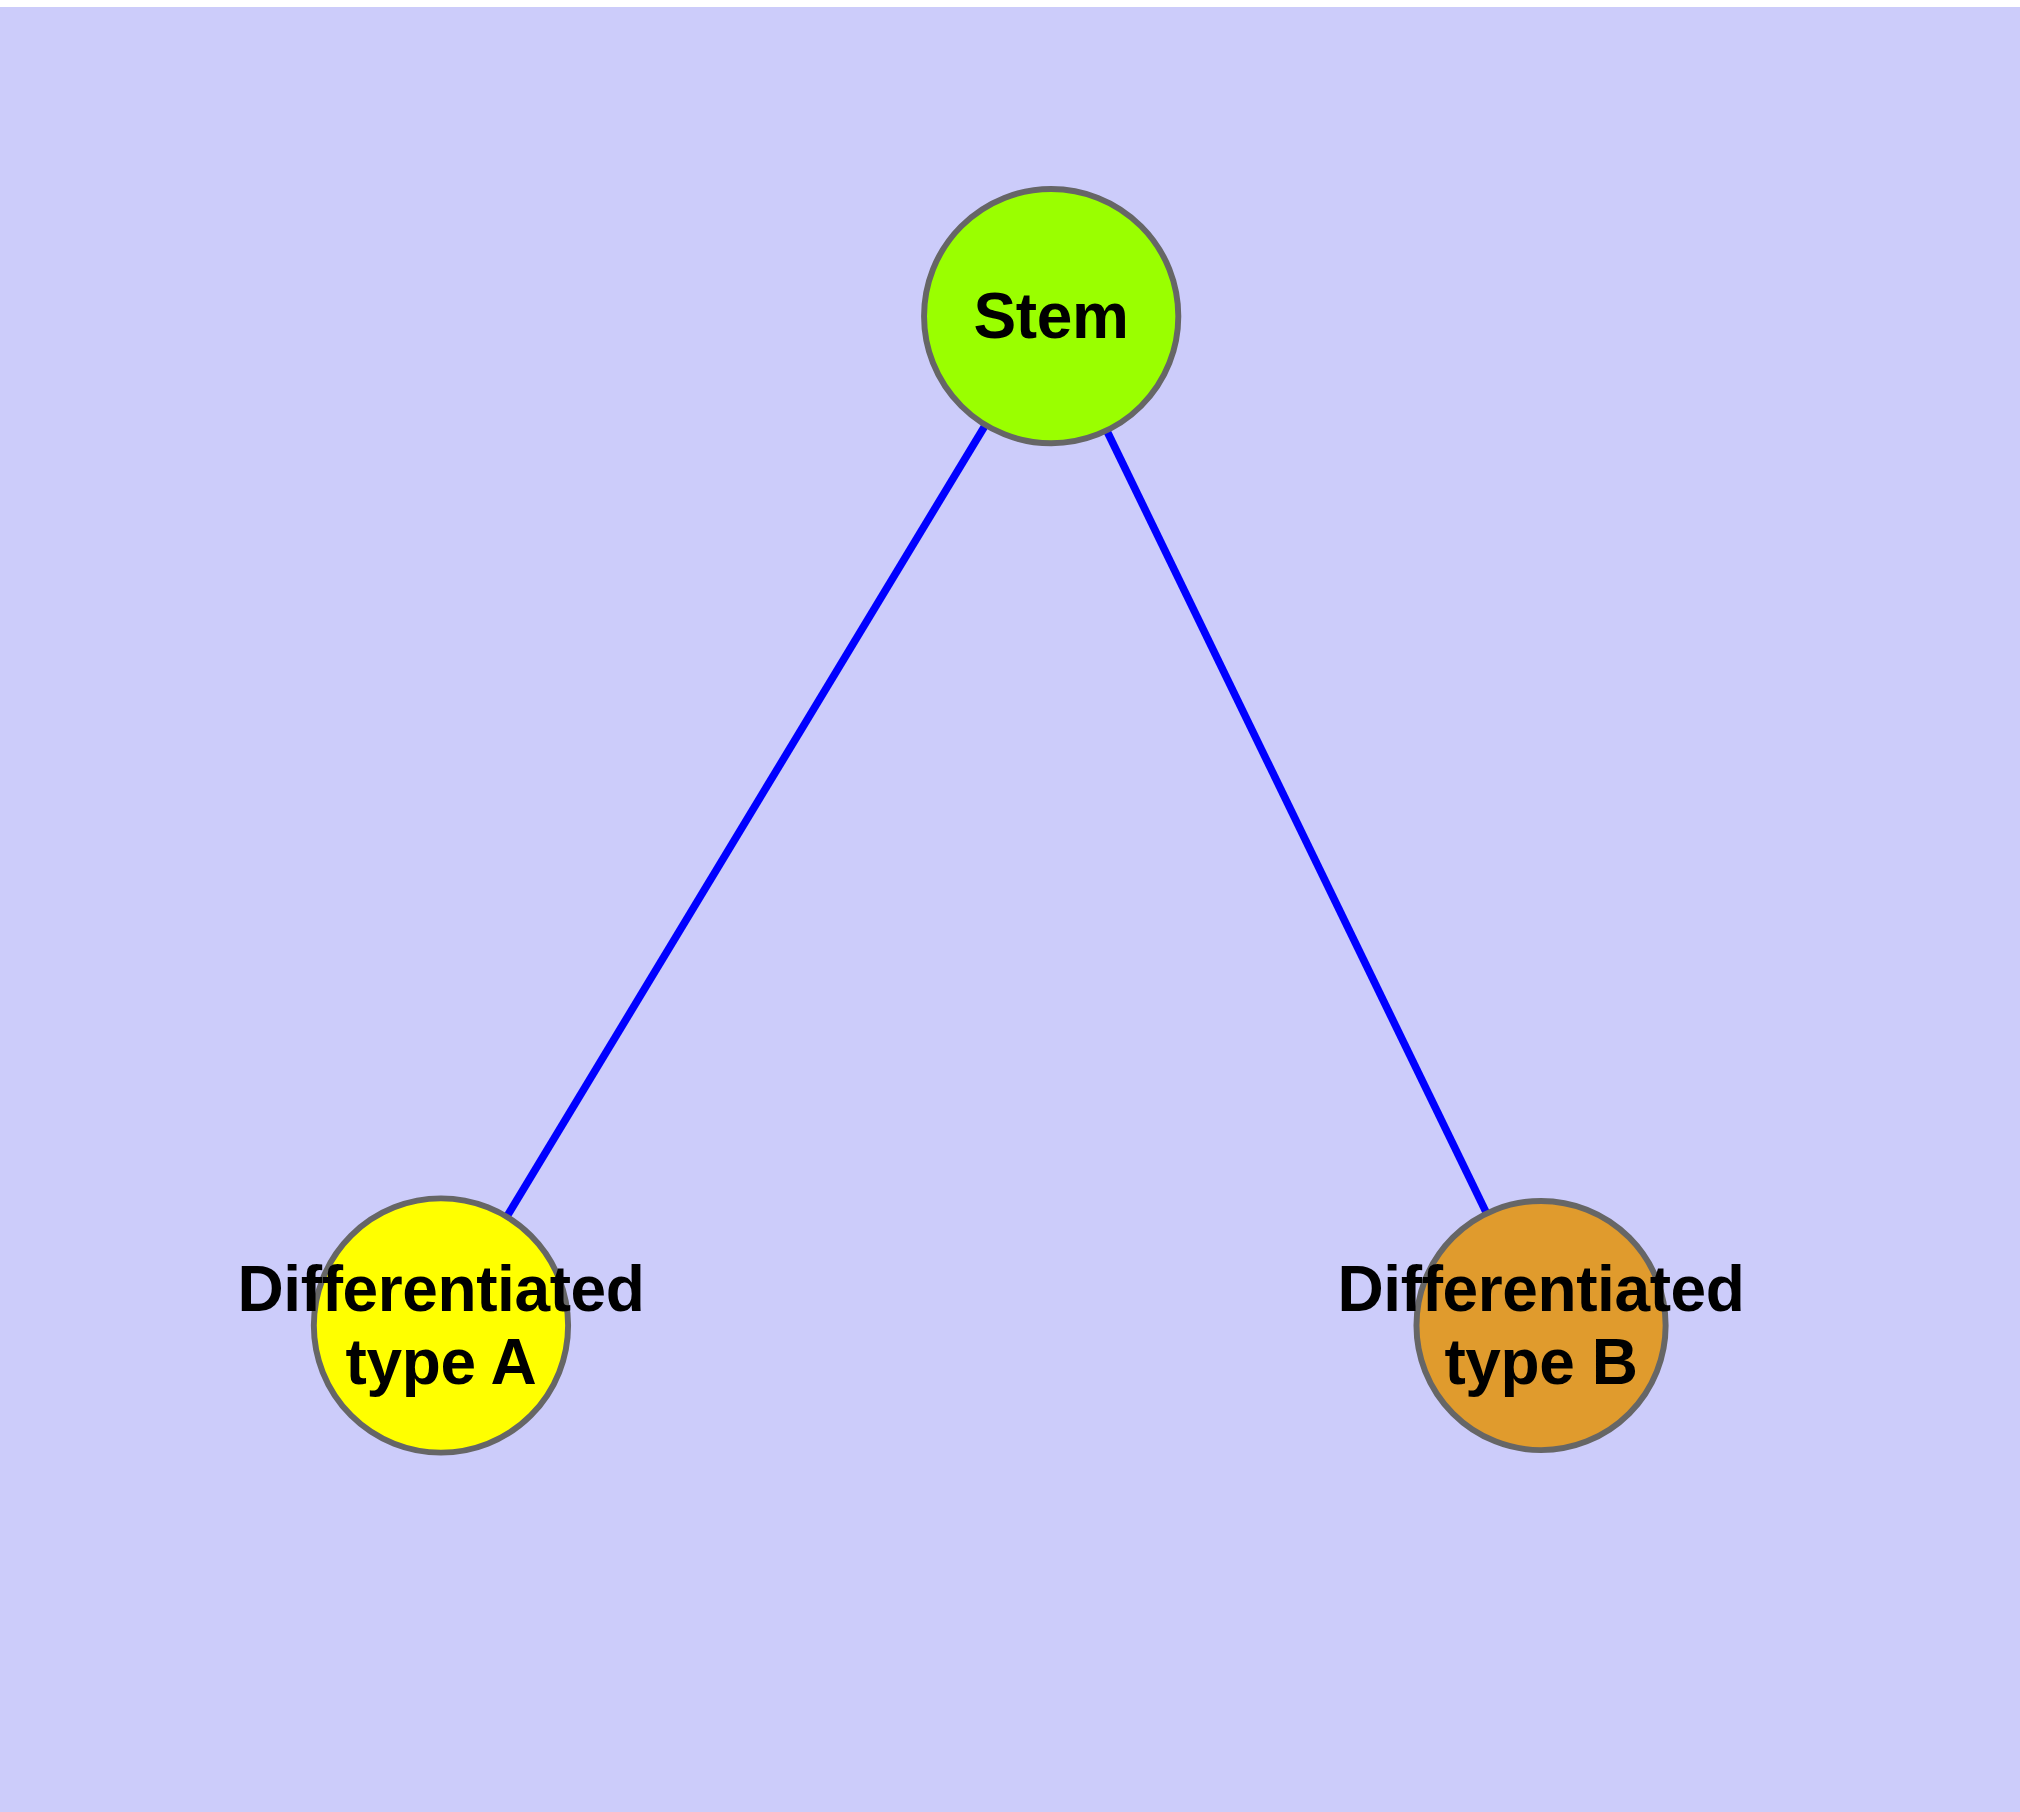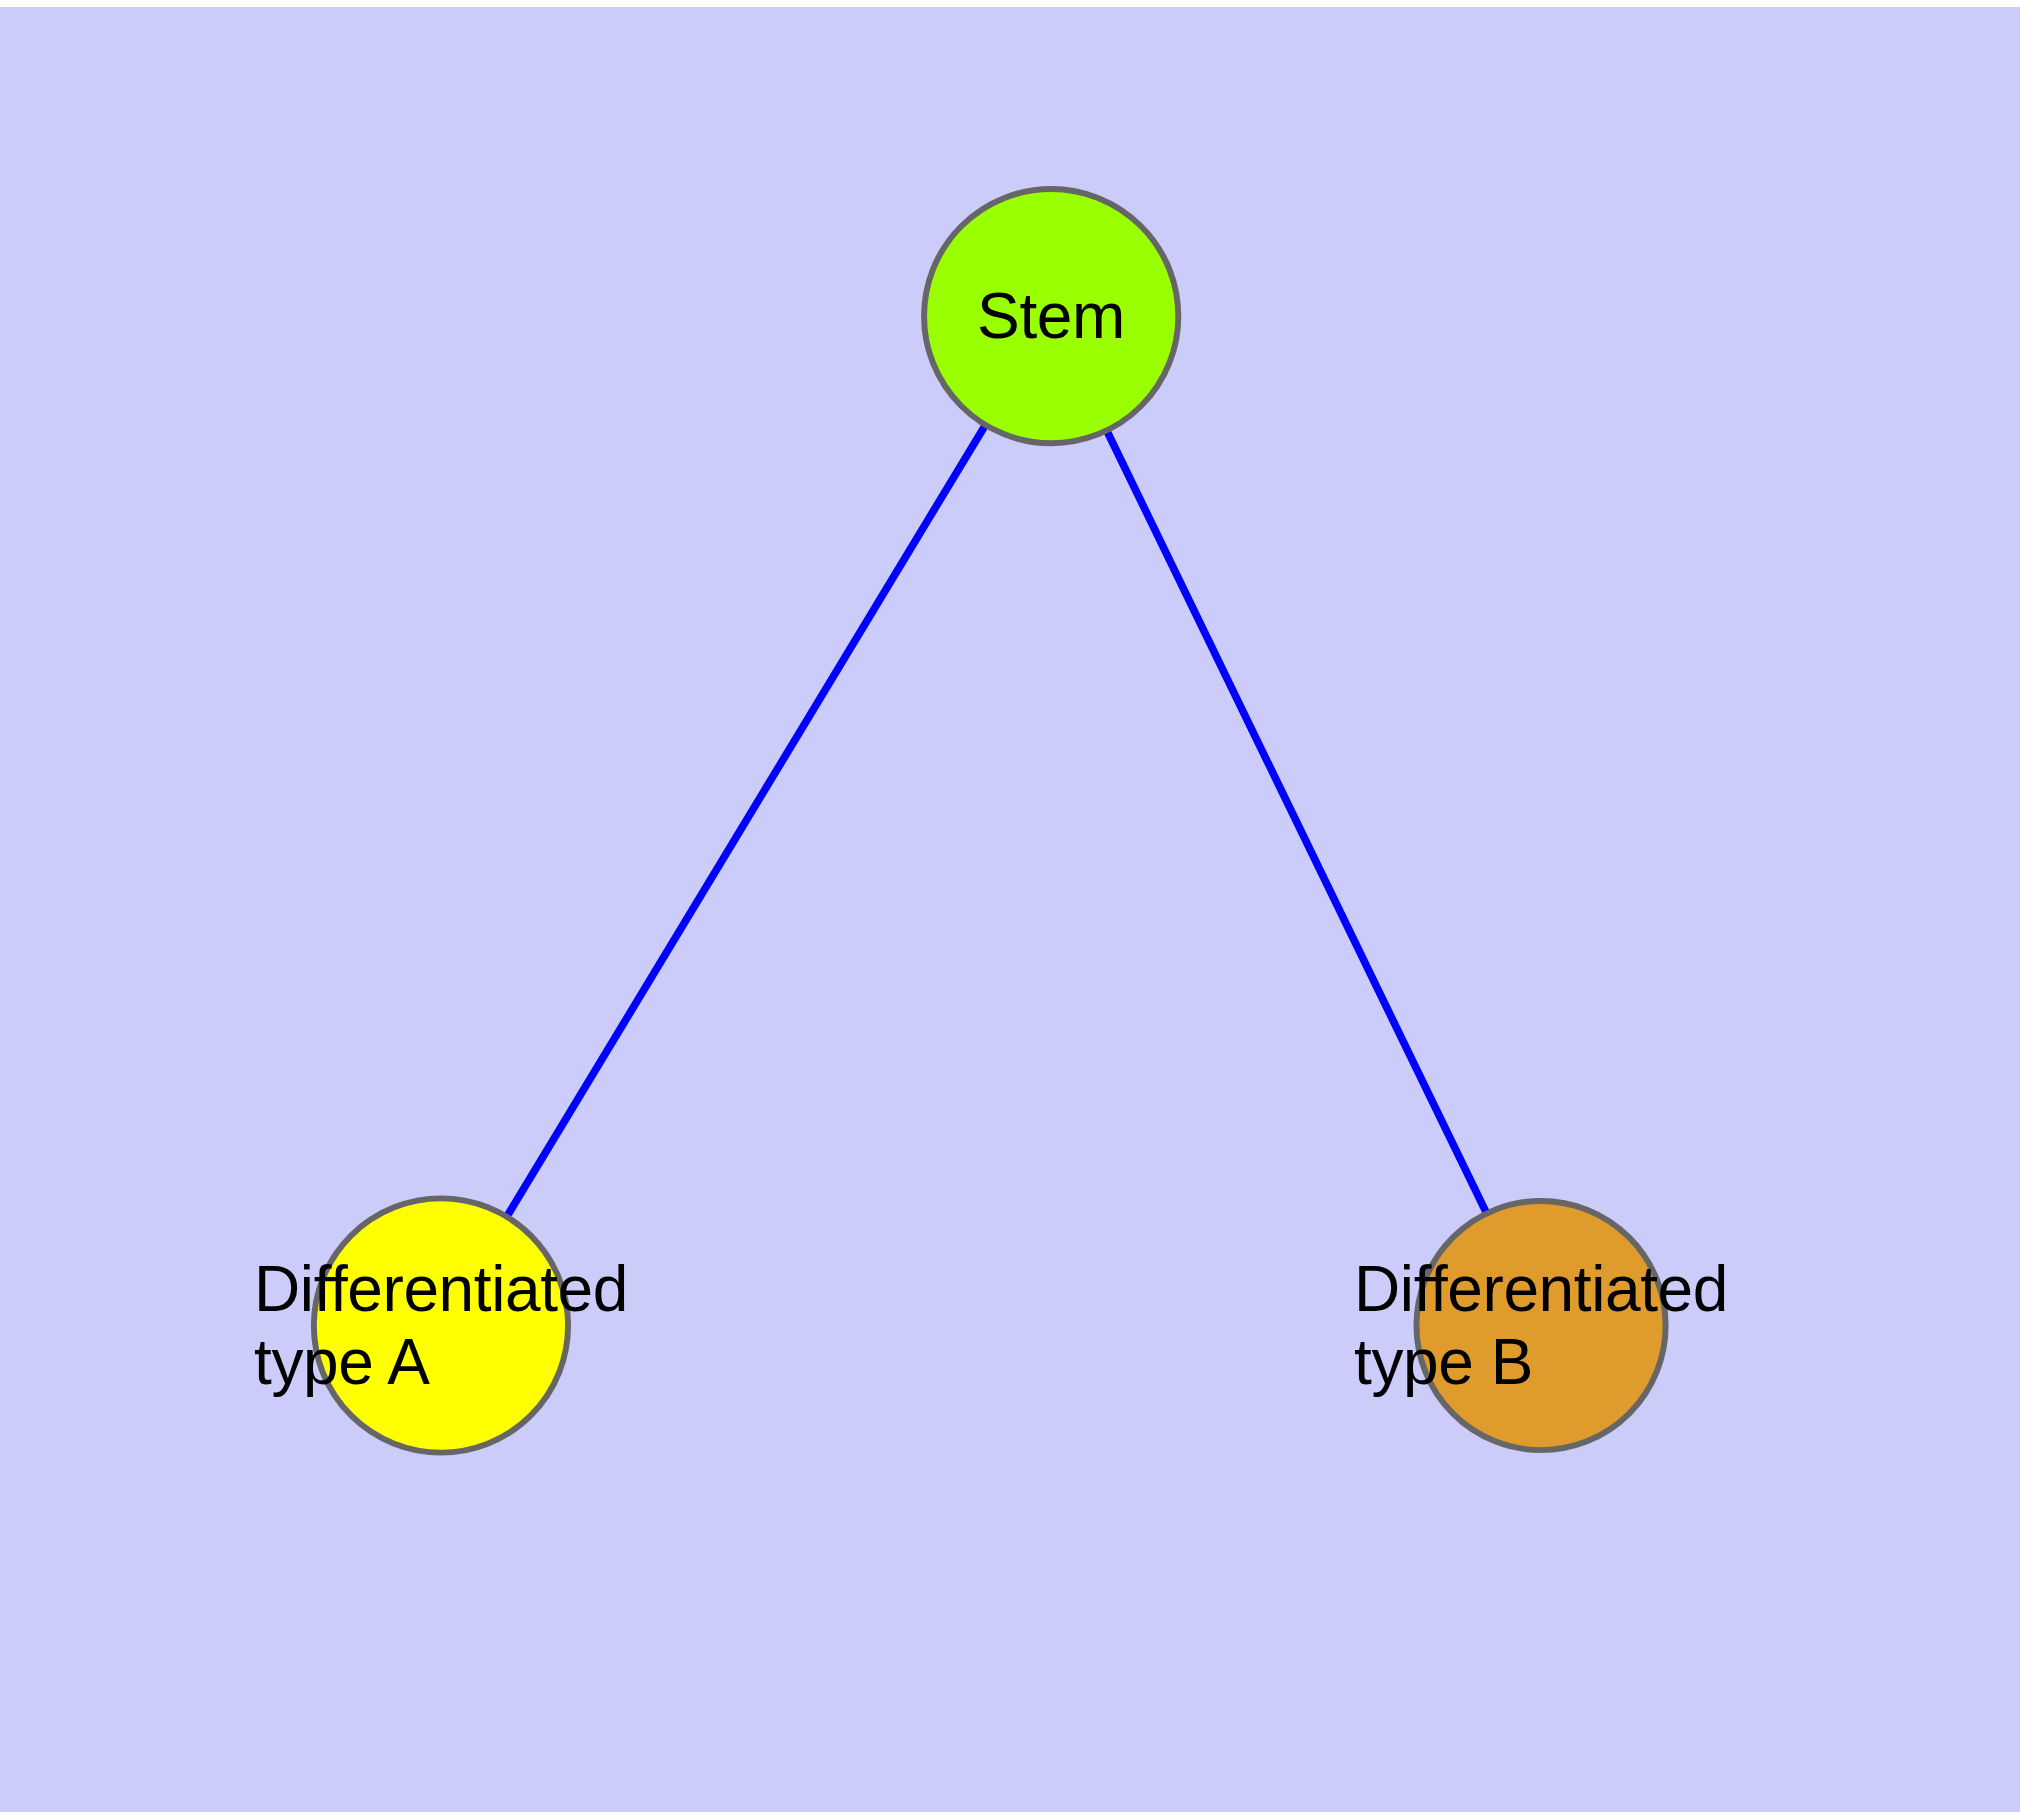--- a/index.html
+++ b/index.html
@@ -26,23 +26,23 @@
   }
   #graph-svg {
     position: absolute;
     left: 0;
     top: 0;
     width: 2021px;
     height: 1812px;
   }
   .node-label {
     position: absolute;
-    text-align: left;
+    text-align: center;
     color: #000000;
-    font-weight: normal;
+    font-weight: bold;
     font-size: 64px;
     line-height: 1.14;
     letter-spacing: -0.4px;
     white-space: pre;
     transform: translate(-50%, -50%);
     pointer-events: none;
     -webkit-font-smoothing: antialiased;
   }
 </style>
 </head>

